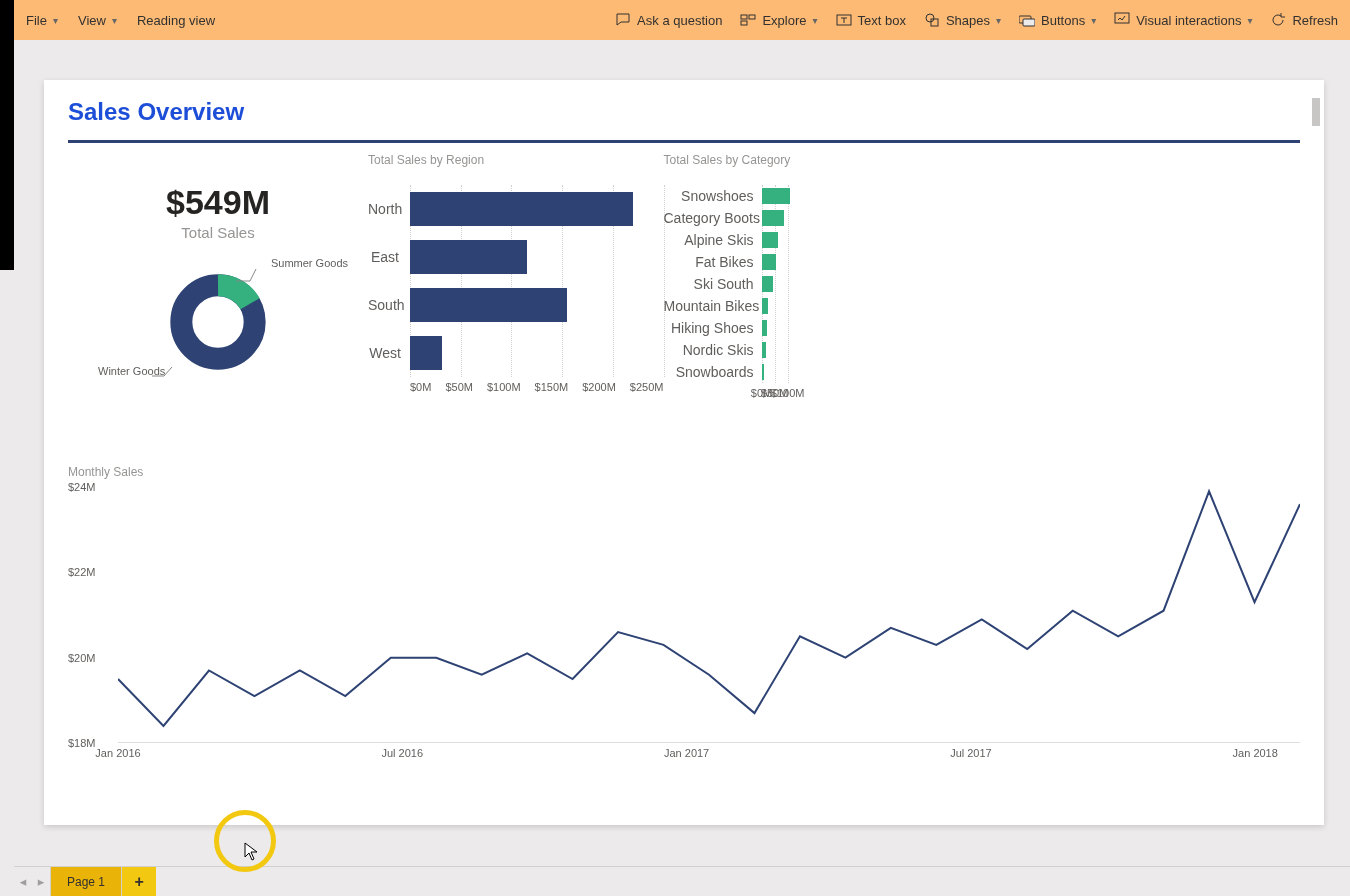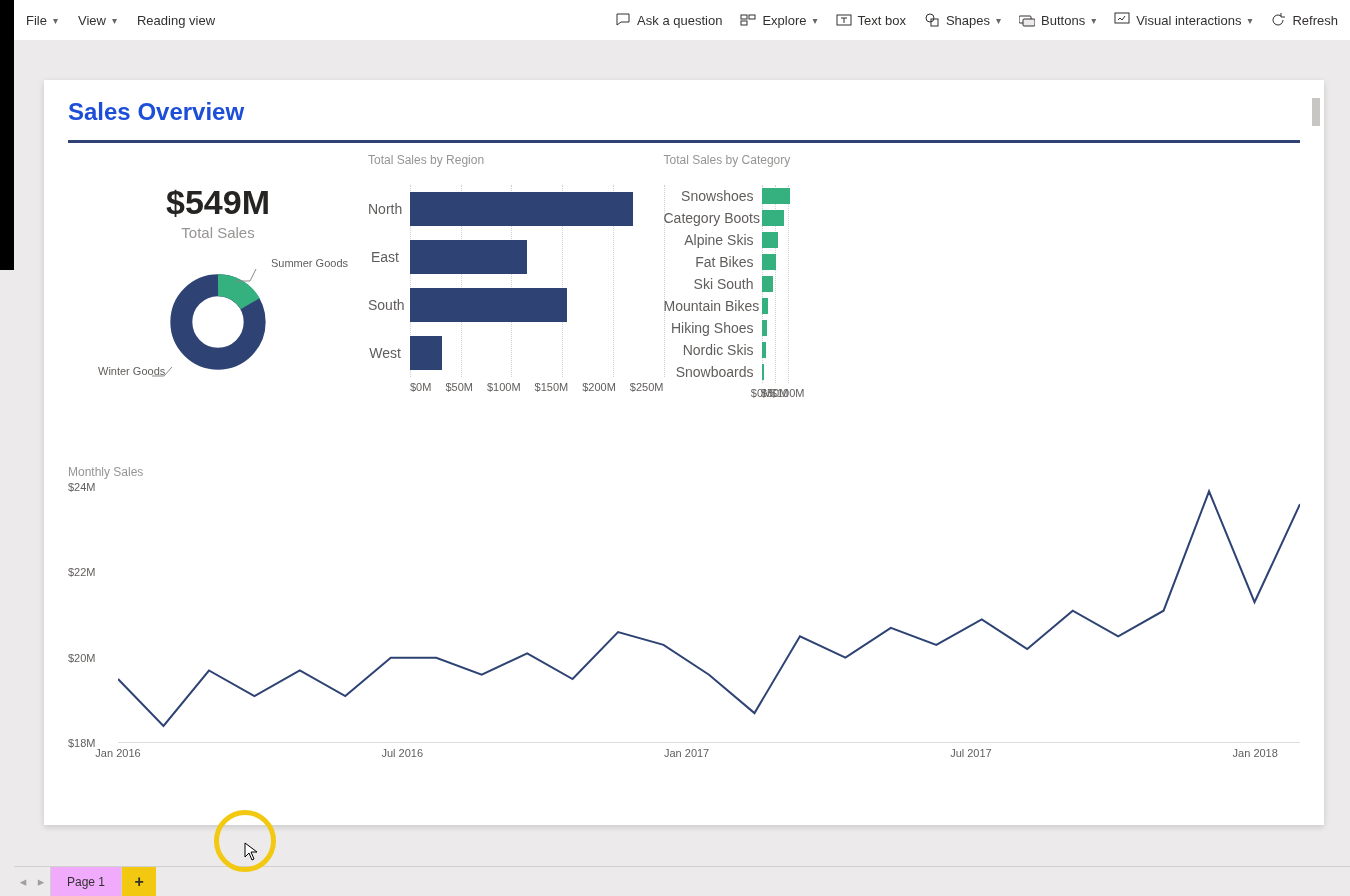--- a/index.html
+++ b/index.html
@@ -11,21 +11,21 @@
     overflow: hidden;
     font-size: 13px;
     color: #323130;
   }
   .black-strip {
     position: absolute; left: 0; top: 0; width: 14px; height: 270px;
     background: #000;
   }
   .toolbar {
     position: absolute; left: 14px; right: 0; top: 0; height: 40px;
-    background: #ffffff;
+    background: #fdba74;
     display: flex; align-items: center;
     padding: 0 12px;
     gap: 30px;
   }
   .toolbar .left { display: flex; gap: 20px; align-items: center; }
   .toolbar .spacer { flex: 1; }
   .toolbar .right { display: flex; gap: 18px; align-items: center; }
   .tb-item { display: inline-flex; align-items: center; gap: 6px; cursor: pointer; color: #323130; }
   .chev { font-size: 10px; color: #666; }
   .ico { width: 16px; height: 16px; display: inline-block; }
@@ -74,21 +74,21 @@
   .y-tick { position: absolute; left: 0; font-size: 11px; color: #605e5c; transform: translateY(-50%); }
   .plot { position: absolute; left: 50px; right: 0; top: 0; height: 256px; }
   .plot svg { width: 100%; height: 100%; }
   .x-ticks { position: absolute; left: 50px; right: 0; top: 260px; display: flex; justify-content: space-between; font-size: 11px; color: #605e5c; }
   .bottom-bar {
     position: absolute; left: 14px; right: 0; bottom: 0; height: 30px;
     background: #eceaea; display: flex; align-items: stretch;
     border-top: 1px solid #d2d0ce;
   }
   .page-nav-btn { width: 18px; display:flex; align-items:center; justify-content:center; color:#a19f9d; }
-  .page-tab { padding: 0 16px; display:flex; align-items:center; background:#f0abfc; border-right:1px solid #d2d0ce; border-left:1px solid #d2d0ce; font-size:12px; }
+  .page-tab { padding: 0 16px; display:flex; align-items:center; background:#eab308; border-right:1px solid #d2d0ce; border-left:1px solid #d2d0ce; font-size:12px; }
   .add-page { width: 34px; background:#f2c811; display:flex; align-items:center; justify-content:center; font-size:16px; font-weight:bold; color:#323130; }
   .cursor-ring {
     position: absolute; width: 62px; height: 62px; border: 5px solid #f2c811;
     border-radius: 50%; left: 214px; top: 810px; pointer-events:none;
   }
   .cursor-arrow { position:absolute; left:244px; top:842px; font-size:16px; pointer-events:none; }
 </style>
 </head>
 <body>
 

